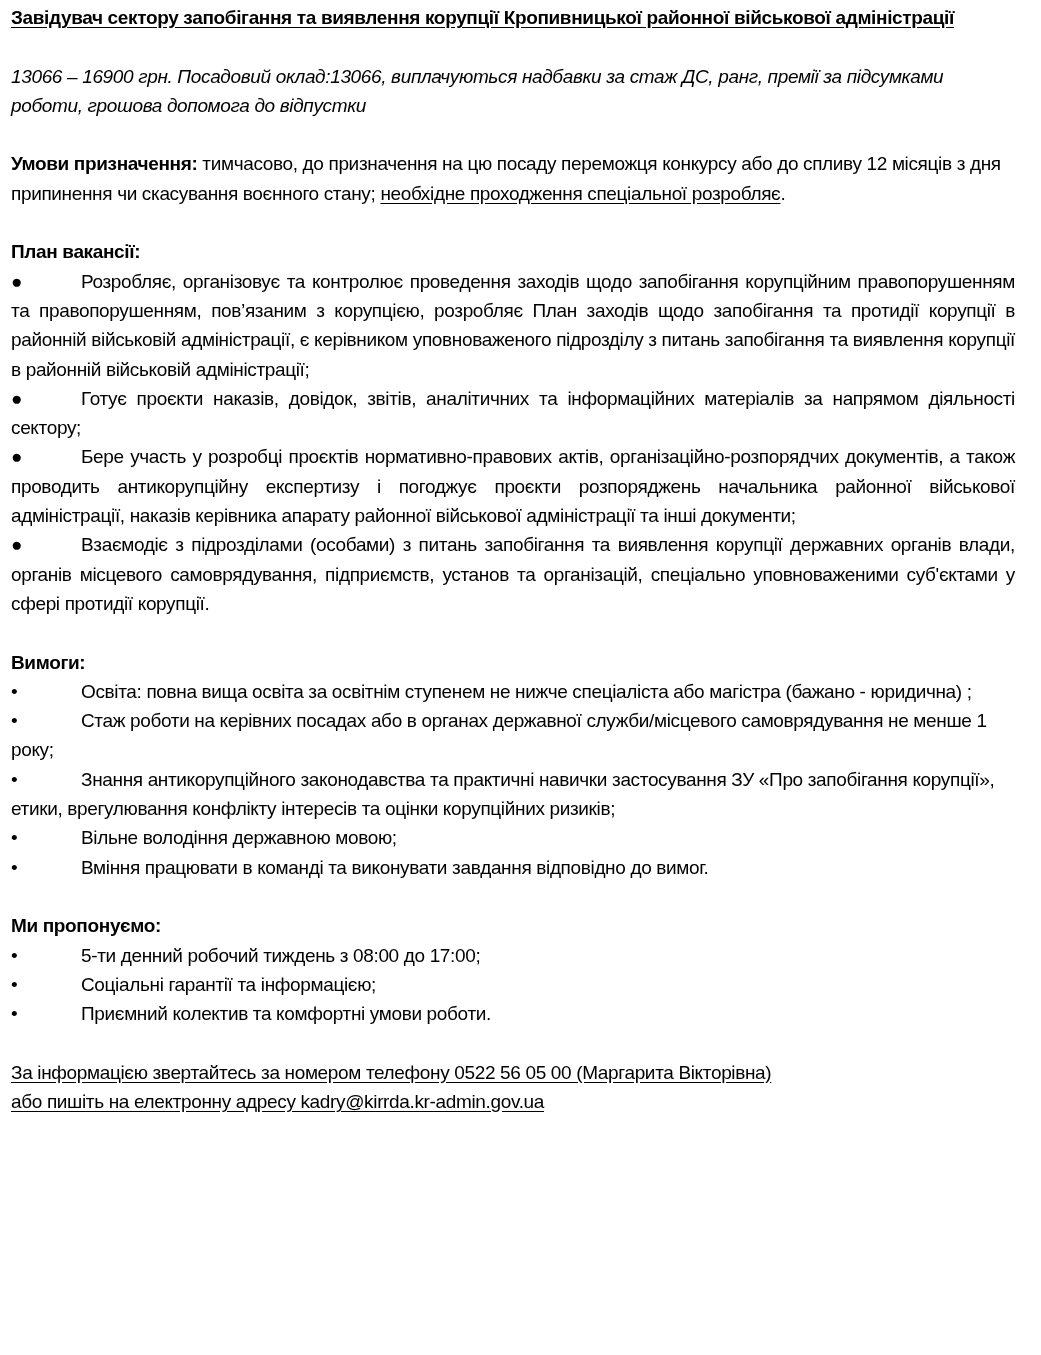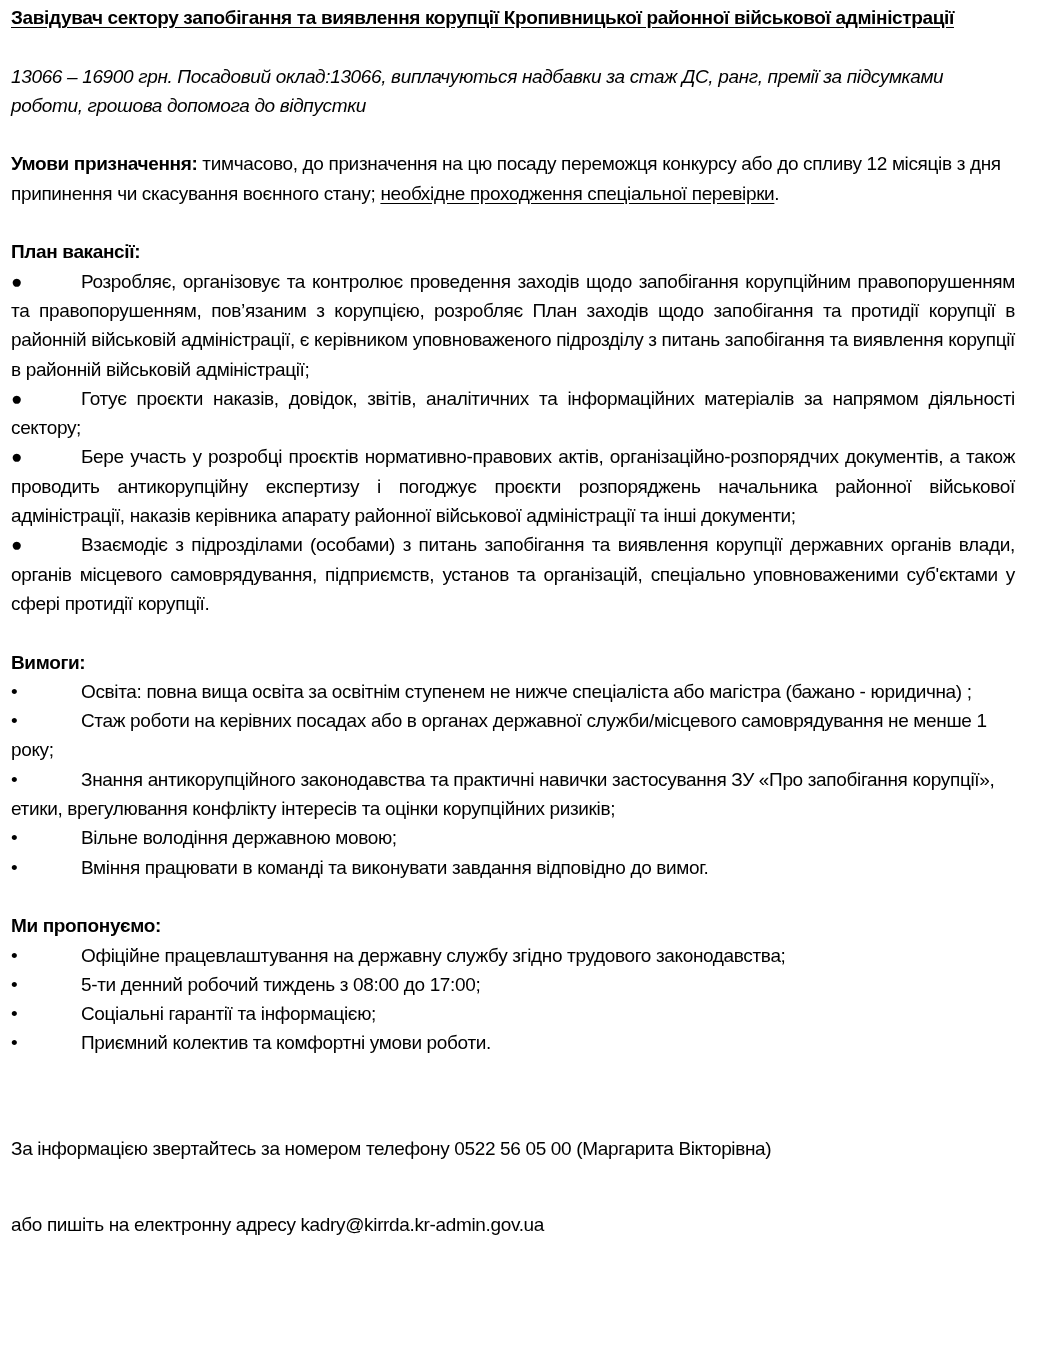--- a/index.html
+++ b/index.html
@@ -12,35 +12,35 @@
   .page { position: relative; padding: 3px 26px 0 11px; }
   .line { line-height: 29.3px; }
   .title { font-weight: bold; text-decoration: underline; text-underline-offset: 3px; }
   .salary { font-style: italic; }
   .bold { font-weight: bold; }
   .u { text-decoration: underline; text-underline-offset: 3px; }
   .gap { height: 29.3px; }
   .just { text-align: justify; text-align-last: left; }
   .bullet { text-indent: 0; }
   .bullet .dot { display: inline-block; width: 70px; }
-  .contact { text-underline-offset: 3px; margin-top: 47px; }
+  .contact { text-decoration: underline; text-underline-offset: 3px; }
 </style>
 </head>
 <body>
 
 <div class="page">
 
   <div class="line title">Завідувач сектору запобігання та виявлення корупції Кропивницької районної військової адміністрації</div>
   <div class="gap"></div>
 
   <div class="line salary">13066 – 16900 грн. Посадовий оклад:13066, виплачуються надбавки за стаж ДС, ранг, премії за підсумками роботи, грошова допомога до відпустки</div>
   <div class="gap"></div>
 
   <div class="line">
-    <span class="bold">Умови призначення:</span><span> тимчасово, до призначення на цю посаду переможця конкурсу або до спливу 12 місяців з дня припинення чи скасування воєнного стану; </span><span class="u">необхідне проходження спеціальної перевірки</span><span>.</span>
+    <span class="bold">Умови призначення:</span><span> тимчасово, до призначення на цю посаду переможця конкурсу або до спливу 12 місяців з дня припинення чи скасування воєнного стану; </span><span class="u">необхідне проходження спеціальної розробляє</span><span>.</span>
   </div>
   <div class="gap"></div>
 
   <div class="line bold">План вакансії:</div>
   <div>
     <div class="line just bullet"><span class="dot">●</span><span>Розробляє, організовує та контролює проведення заходів щодо запобігання корупційним правопорушенням та правопорушенням, пов’язаним з корупцією, розробляє  План заходів щодо запобігання та протидії корупції в районній військовій адміністрації, є керівником уповноваженого підрозділу з питань запобігання та виявлення корупції в районній військовій адміністрації;</span></div>
     <div class="line just bullet"><span class="dot">●</span><span>Готує проєкти наказів, довідок, звітів, аналітичних та інформаційних матеріалів за напрямом діяльності сектору;</span></div>
     <div class="line just bullet"><span class="dot">●</span><span>Бере участь у розробці проєктів нормативно-правових актів, організаційно-розпорядчих документів, а також проводить антикорупційну експертизу і погоджує проєкти розпоряджень начальника районної військової адміністрації, наказів керівника апарату районної військової адміністрації та інші документи;</span></div>
     <div class="line just bullet"><span class="dot">●</span><span>Взаємодіє з підрозділами (особами) з питань запобігання та виявлення корупції державних органів влади, органів місцевого самоврядування, підприємств, установ та організацій, спеціально уповноваженими суб'єктами у сфері протидії корупції.</span></div>
   </div>
@@ -51,21 +51,20 @@
     <div class="line bullet"><span class="dot">•</span><span>Освіта: повна вища освіта за освітнім ступенем не нижче спеціаліста або магістра (бажано - юридична) ;</span></div>
     <div class="line bullet"><span class="dot">•</span><span>Стаж роботи на керівних посадах або в органах державної служби/місцевого самоврядування не менше 1 року;</span></div>
     <div class="line bullet"><span class="dot">•</span><span>Знання антикорупційного законодавства та практичні навички застосування ЗУ «Про запобігання корупції», етики, врегулювання конфлікту інтересів та оцінки корупційних ризиків;</span></div>
     <div class="line bullet"><span class="dot">•</span><span>Вільне володіння державною мовою;</span></div>
     <div class="line bullet"><span class="dot">•</span><span>Вміння працювати в команді та виконувати завдання відповідно до вимог.</span></div>
   </div>
   <div class="gap"></div>
 
   <div class="line bold">Ми пропонуємо:</div>
   <div>
-    <div class="line bullet"><span class="dot">•</span><span>Офіційне працевлаштування на державну службу згідно трудового законодавства;</span></div>
     <div class="line bullet"><span class="dot">•</span><span>5-ти денний робочий тиждень з 08:00 до 17:00;</span></div>
     <div class="line bullet"><span class="dot">•</span><span>Соціальні гарантії та інформацією;</span></div>
     <div class="line bullet"><span class="dot">•</span><span>Приємний колектив та комфортні умови роботи.</span></div>
   </div>
   <div class="gap"></div>
 
   <div class="line contact">За інформацією звертайтесь за номером телефону 0522 56 05 00 (Маргарита Вікторівна)</div>
   <div class="line contact">або пишіть на електронну адресу kadry@kirrda.kr-admin.gov.ua</div>
 
 </div>

